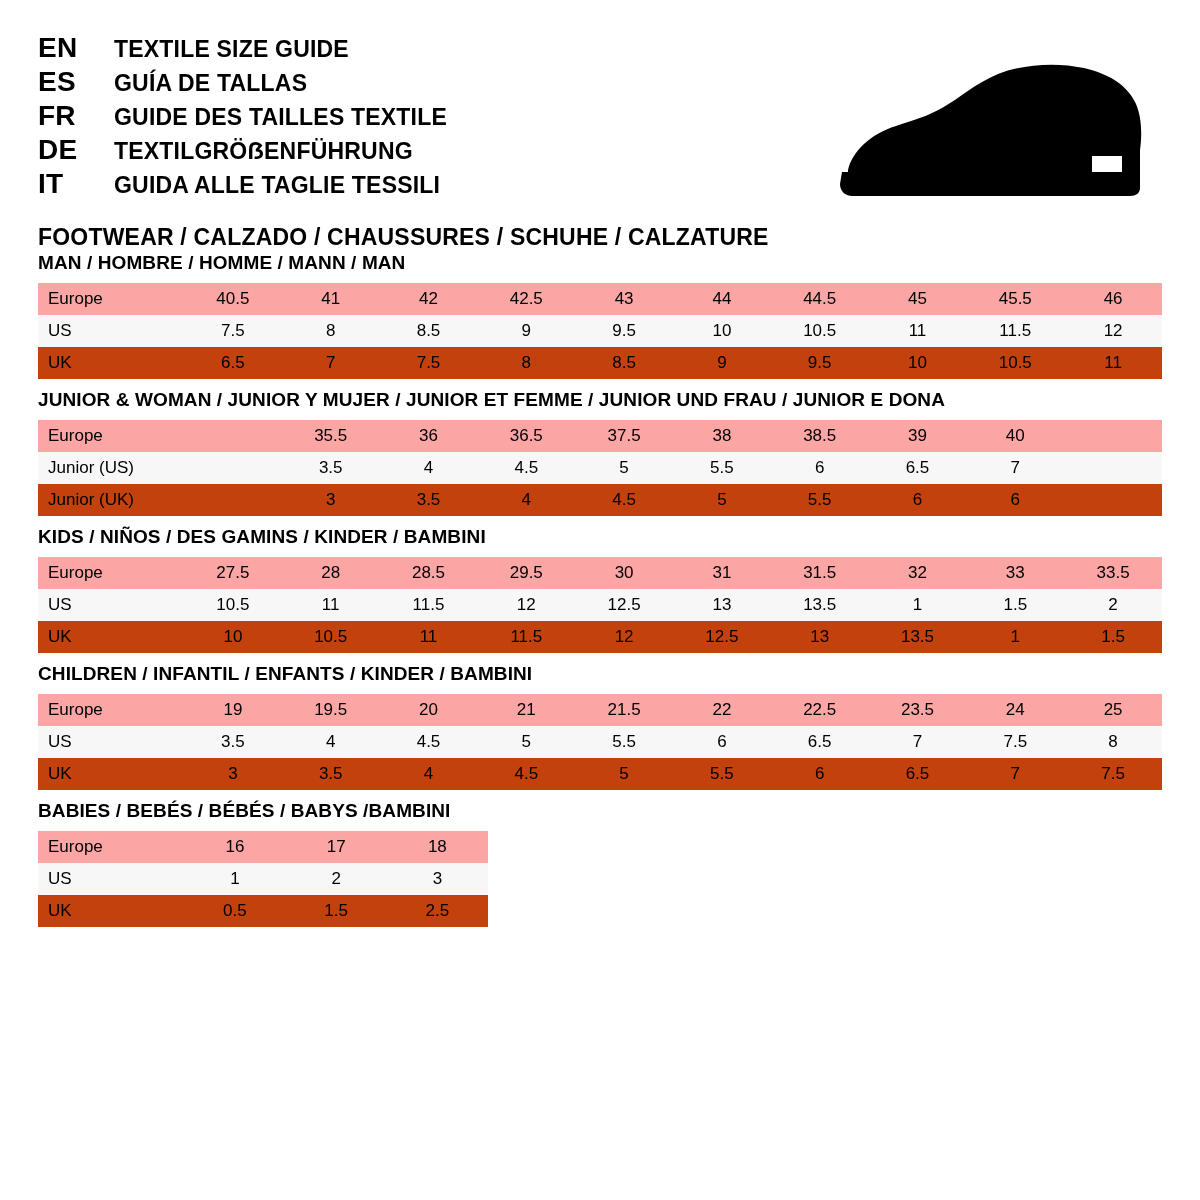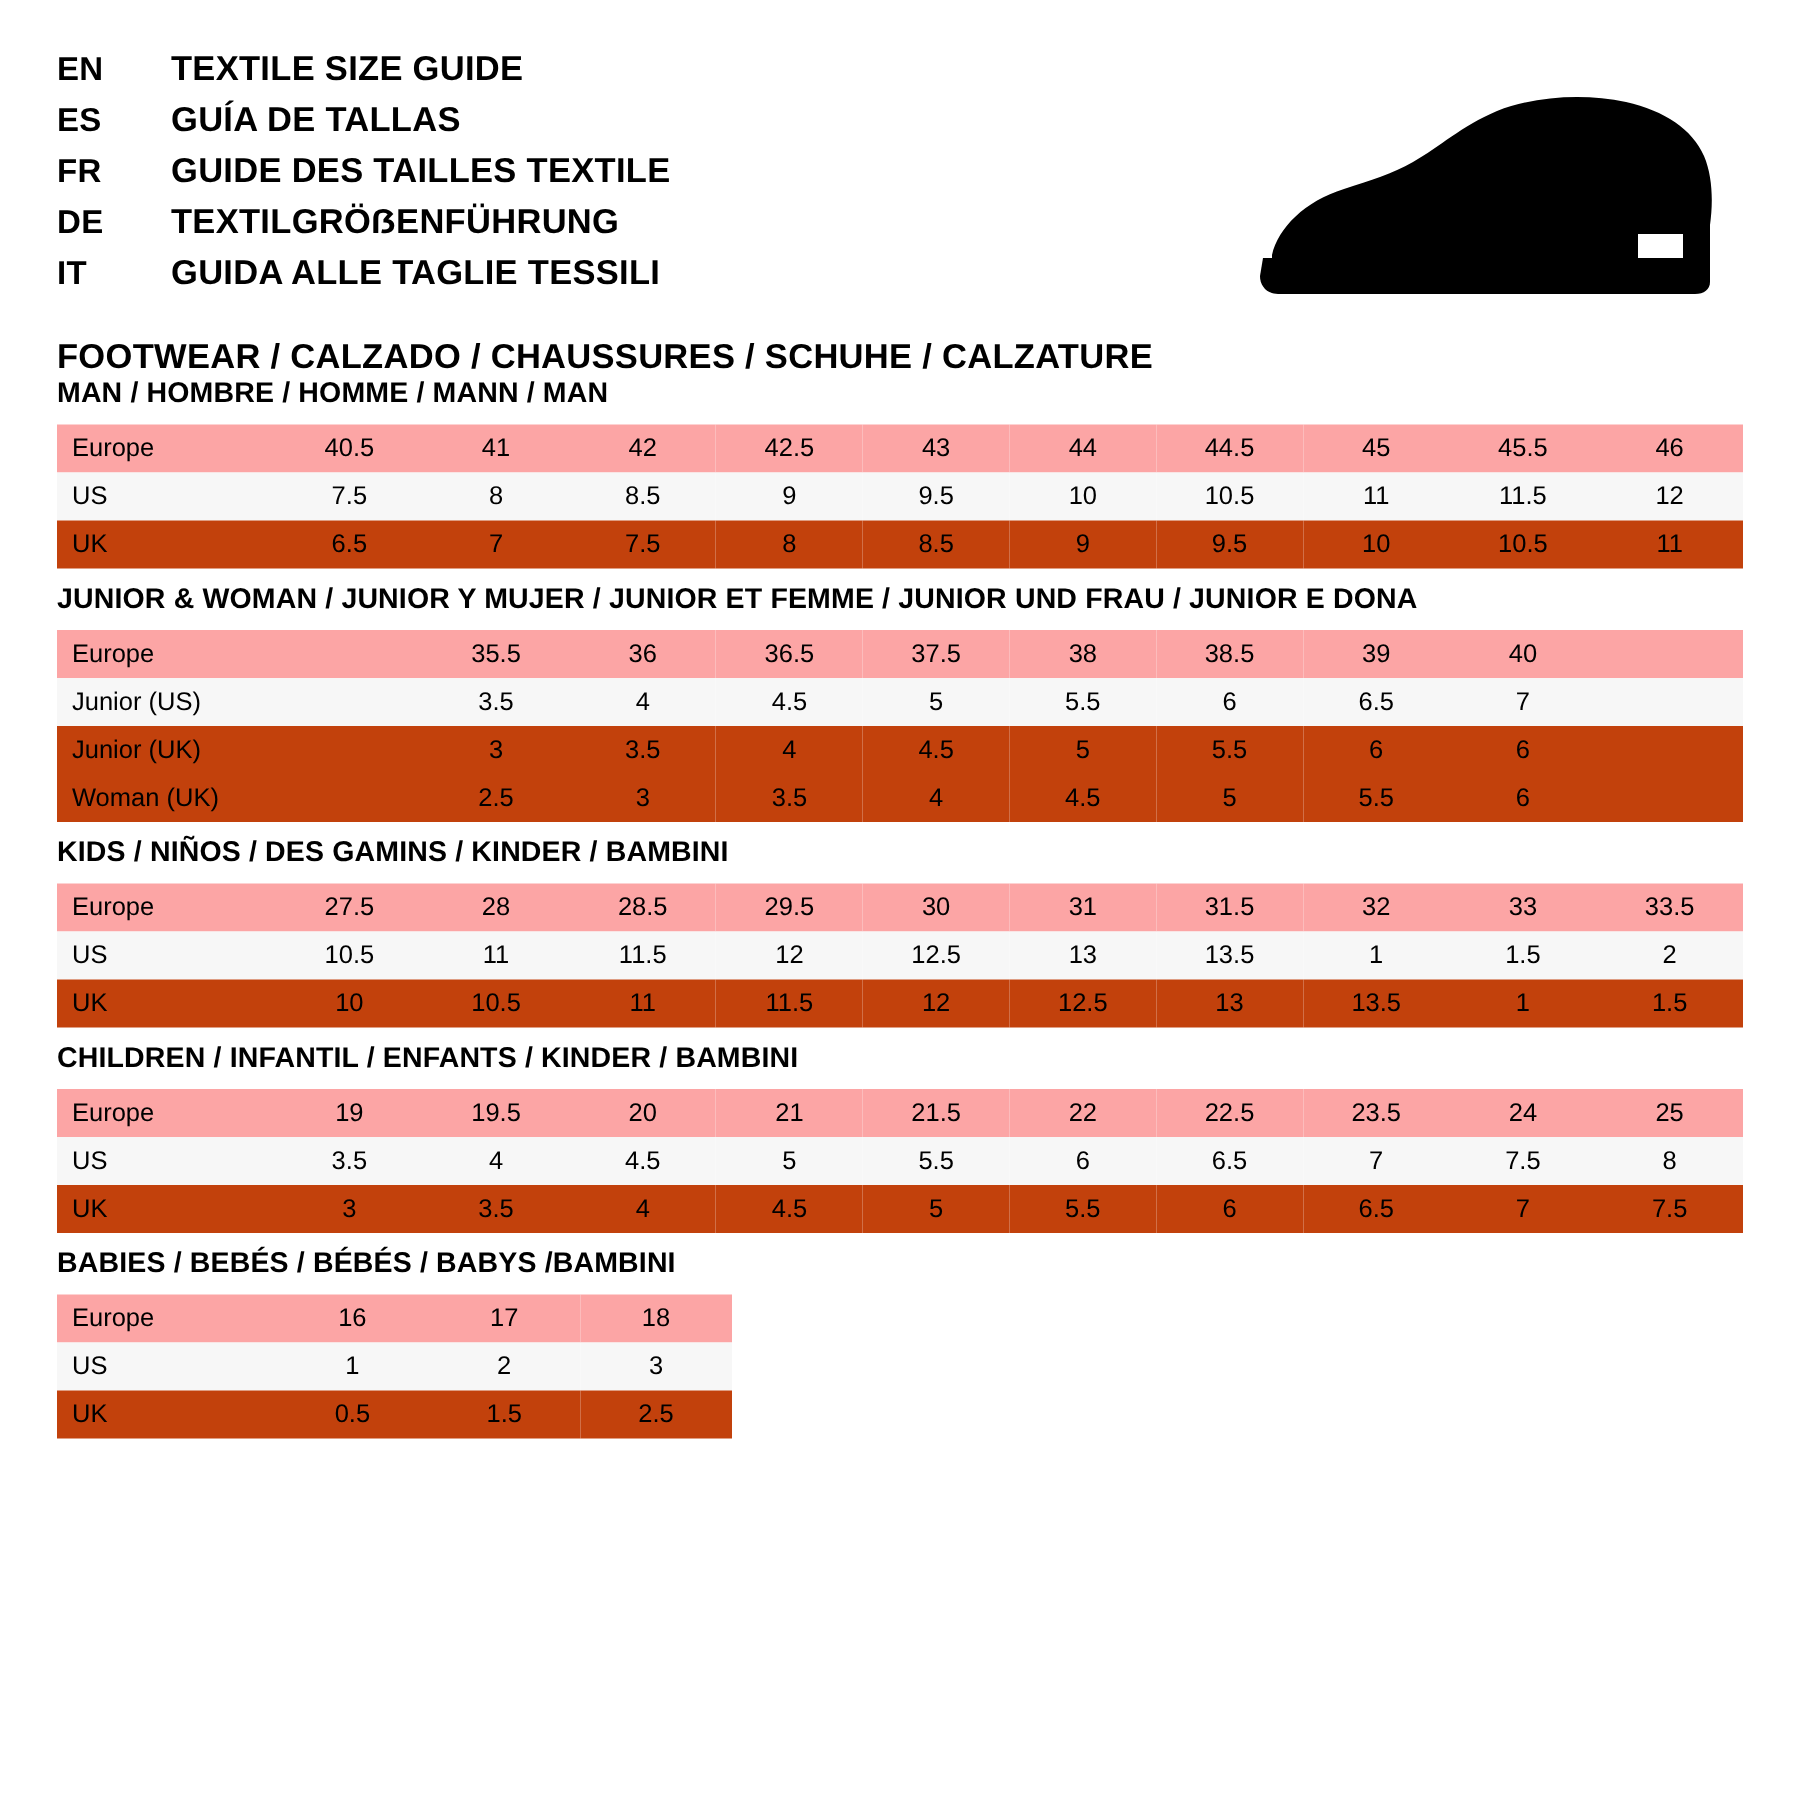--- a/index.html
+++ b/index.html
@@ -27,21 +27,21 @@
   .lang-list {
     display: block;
   }
   .lang-row {
     display: flex;
     align-items: baseline;
     height: 34px;
   }
   .lang-code {
     width: 76px;
-    font-size: 22px;
+    font-size: 28px;
     font-weight: bold;
     letter-spacing: 0.2px;
   }
   .lang-title {
     font-size: 23px;
     font-weight: bold;
     letter-spacing: 0.2px;
   }
   .footwear-line {
     margin-top: 22px;
@@ -246,33 +246,20 @@
           <td>3</td>
           <td>3.5</td>
           <td>4</td>
           <td>4.5</td>
           <td>5</td>
           <td>5.5</td>
           <td>6</td>
           <td>6</td>
           <td></td>
         </tr>
-        <tr class="odd">
-          <td class="lbl">Woman (UK)</td>
-          <td></td>
-          <td>2.5</td>
-          <td>3</td>
-          <td>3.5</td>
-          <td>4</td>
-          <td>4.5</td>
-          <td>5</td>
-          <td>5.5</td>
-          <td>6</td>
-          <td></td>
-        </tr>
       </tbody>
     </table>
   </div>
 
   <div class="section">
     <div class="section-title">KIDS / NIÑOS / DES GAMINS / KINDER / BAMBINI</div>
     <table class="full">
       <colgroup>
           <col class="c0">
           <col class="cx">

